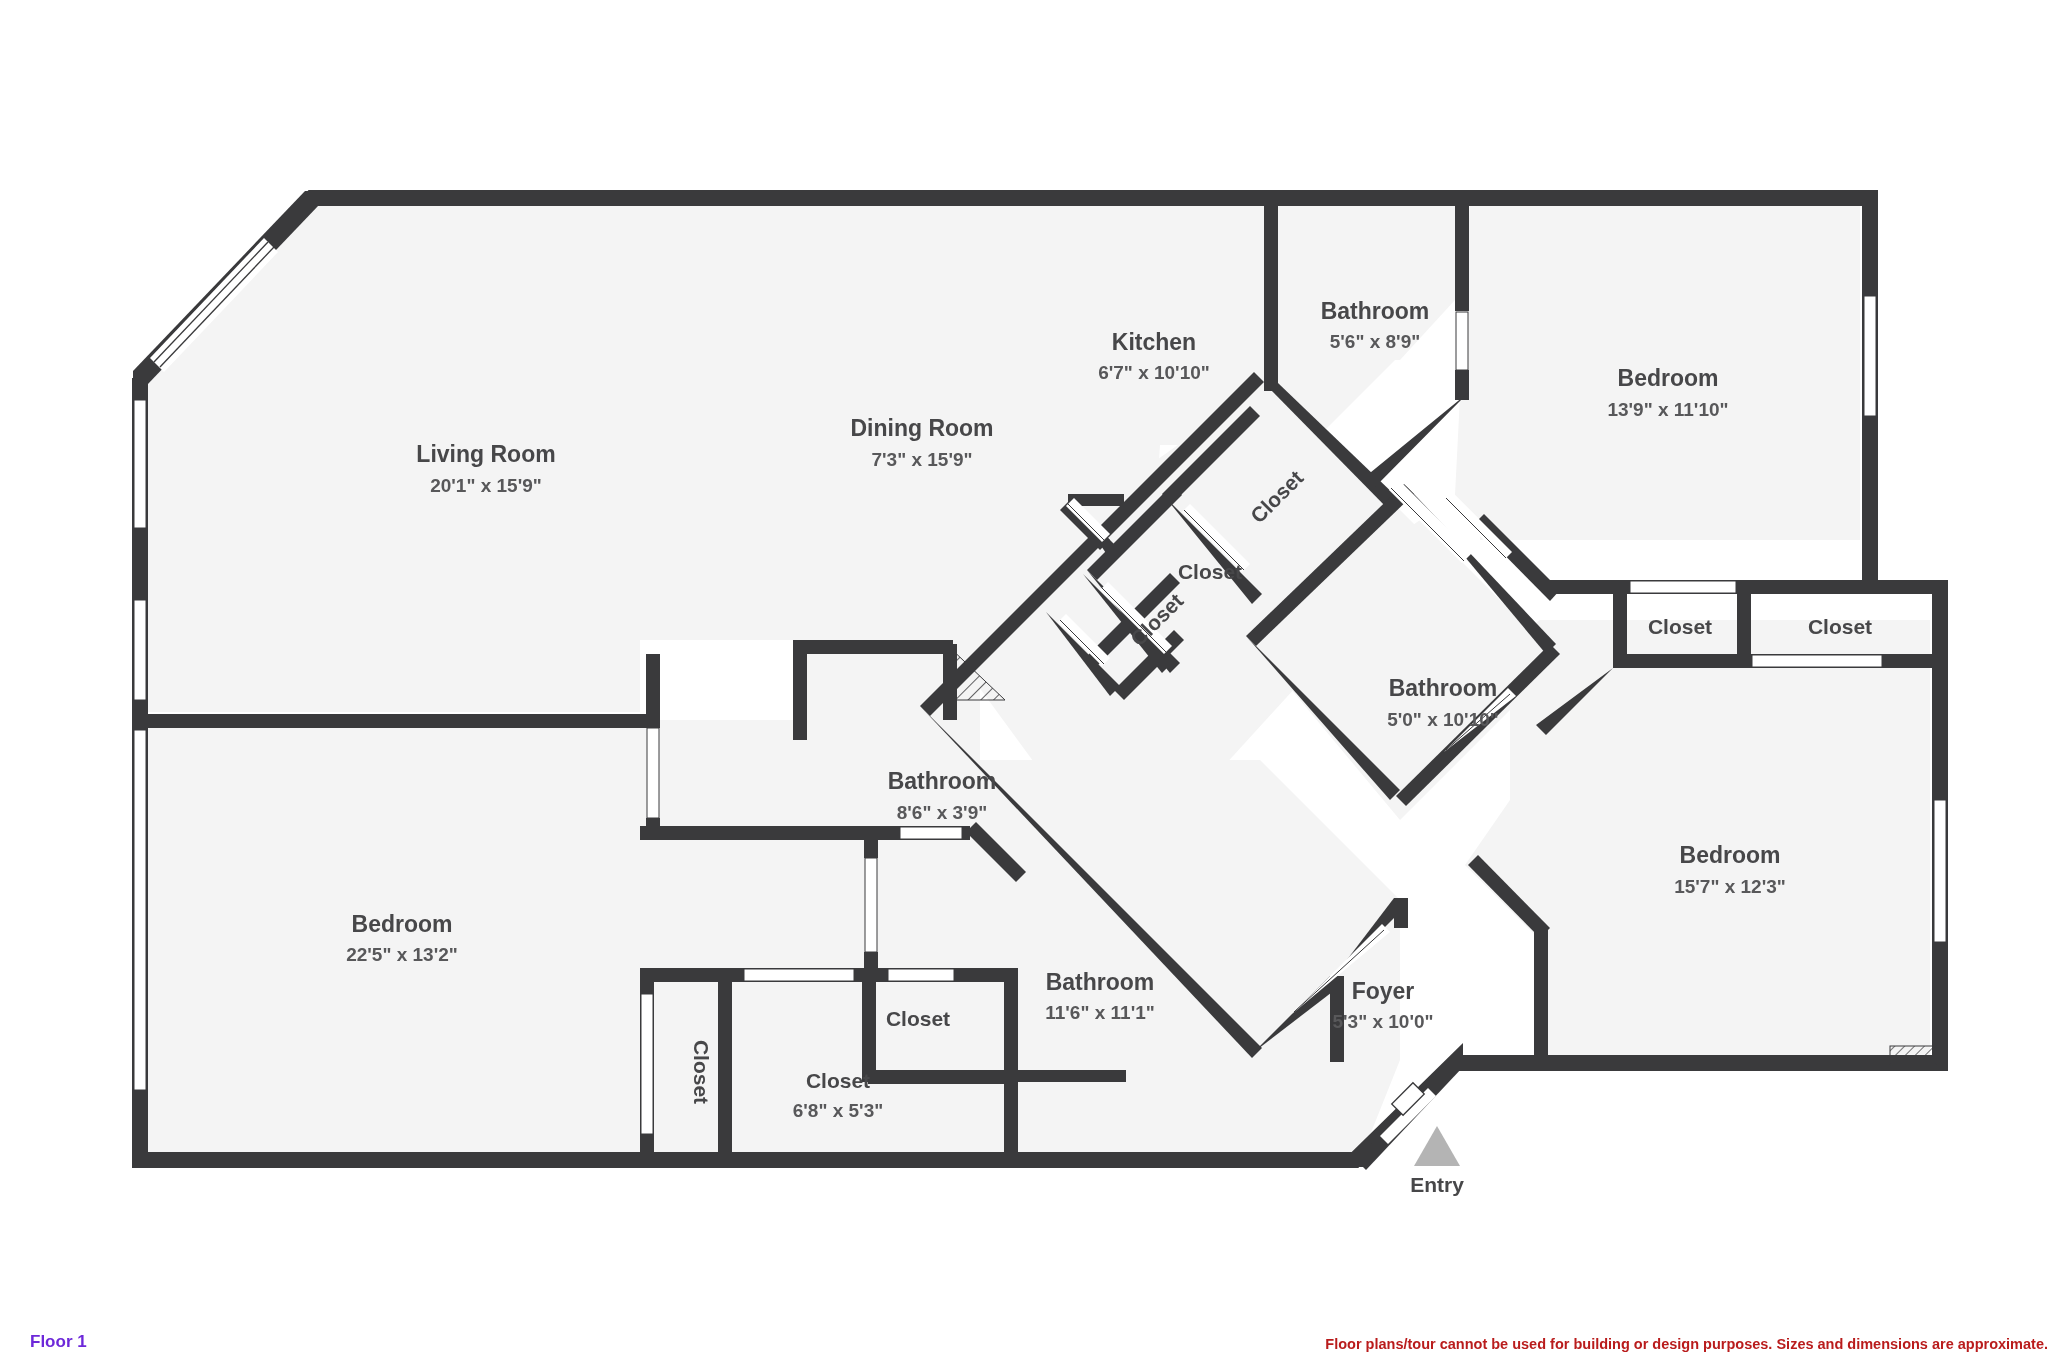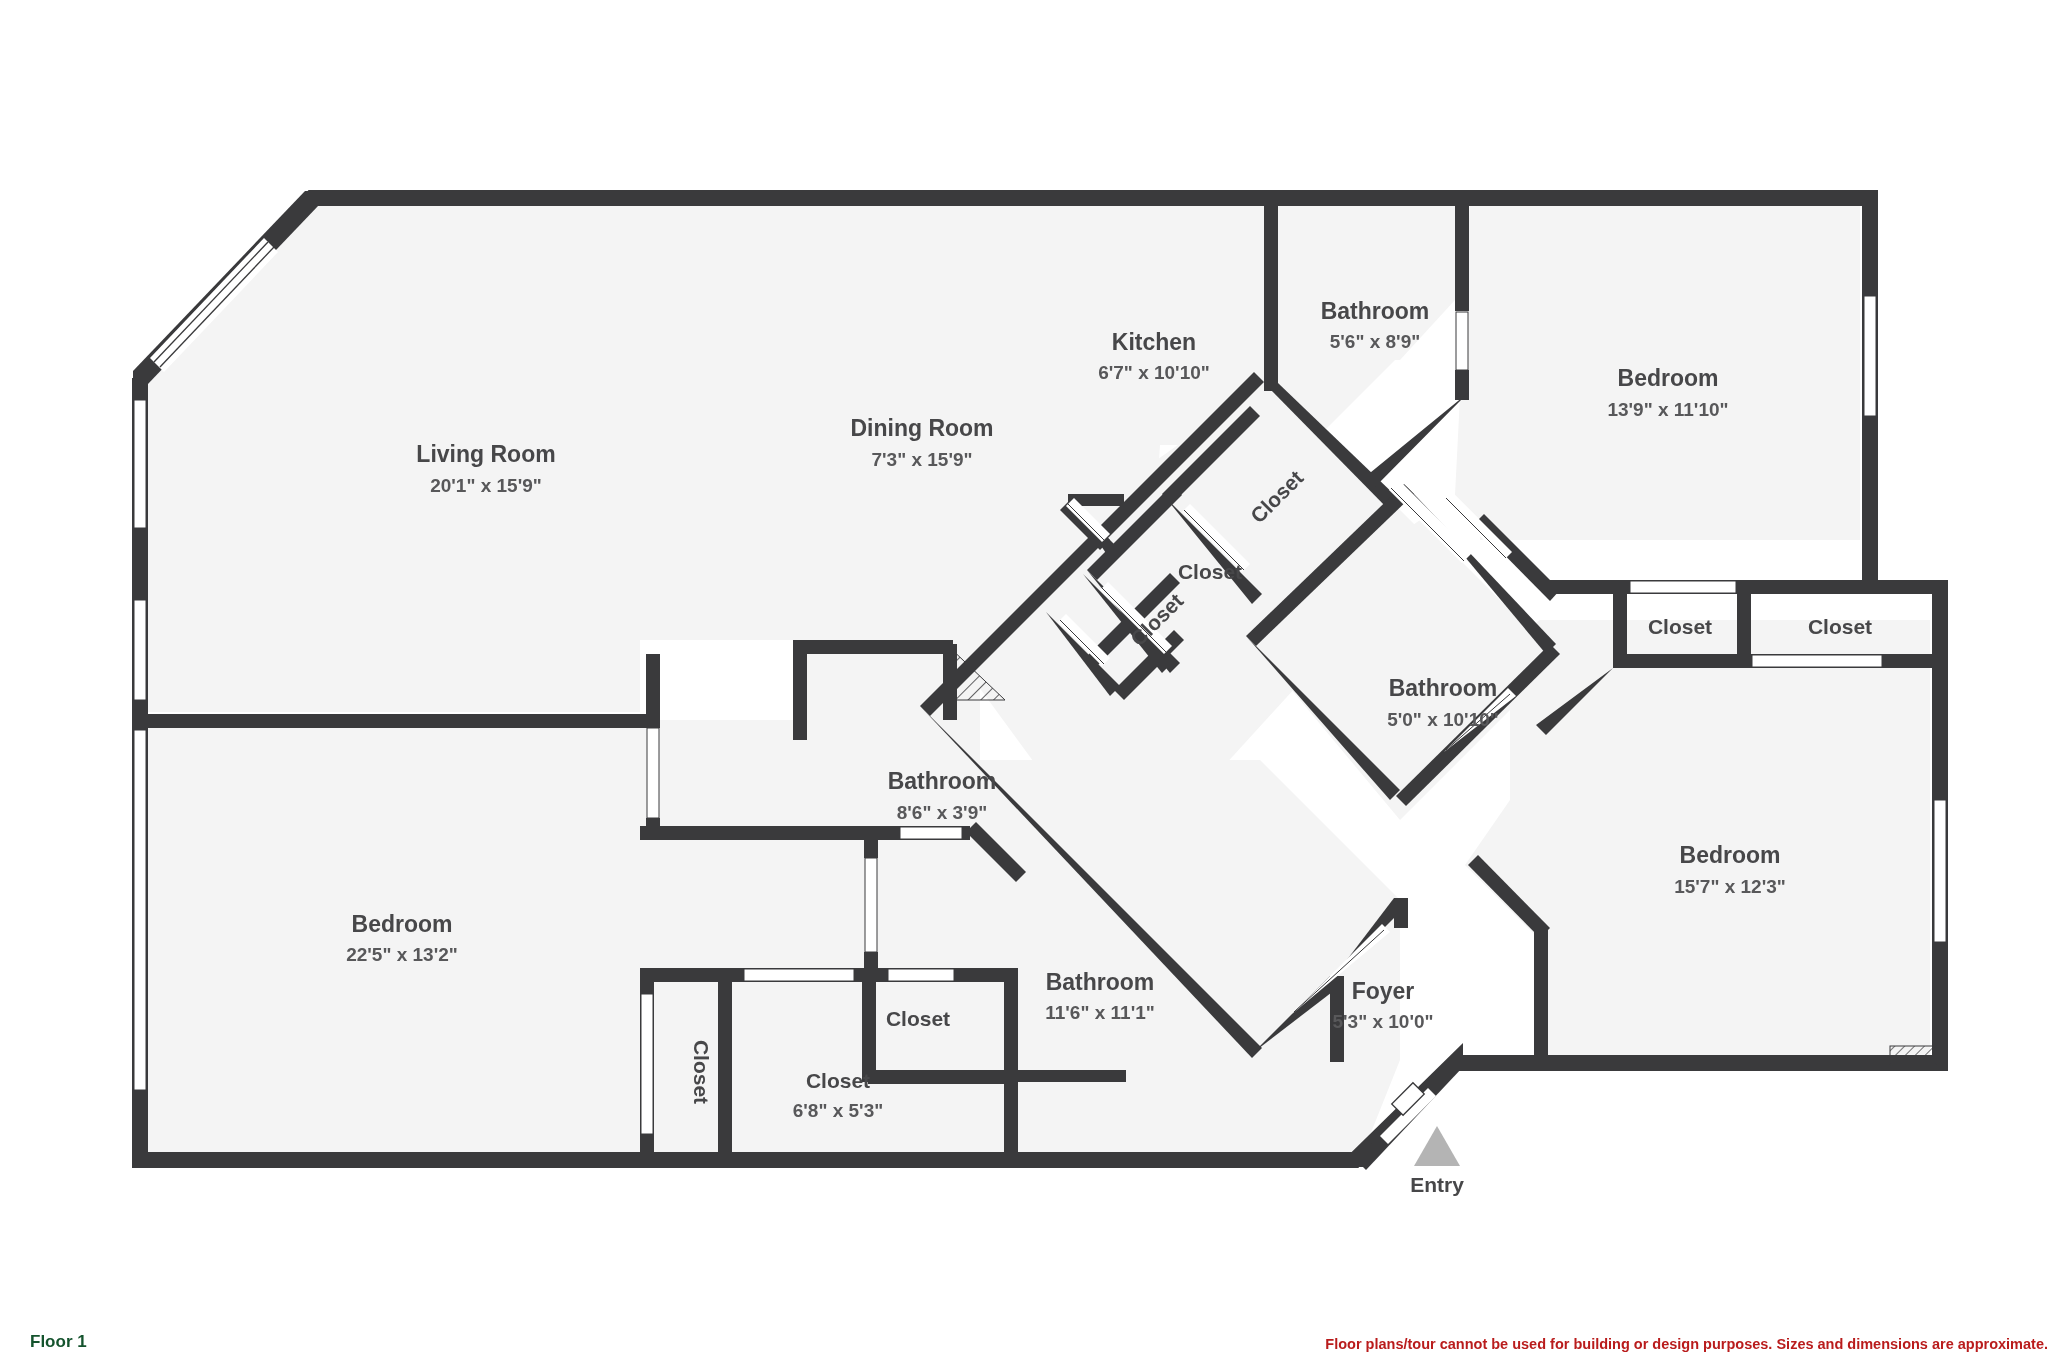--- a/index.html
+++ b/index.html
@@ -52,21 +52,21 @@
     fill: #474749;
     text-anchor: middle;
     dominant-baseline: middle;
   }
   .footer-left {
     position: absolute;
     left: 30px;
     top: 1332px;
     font-size: 17px;
     font-weight: bold;
-    color: #14532d;
+    color: #6d28d9;
     font-family: "Liberation Sans", sans-serif;
     white-space: nowrap;
   }
   .footer-center {
     position: absolute;
     left: 0;
     top: 1336px;
     width: 2048px;
     text-align: right;
     font-size: 14.5px;

